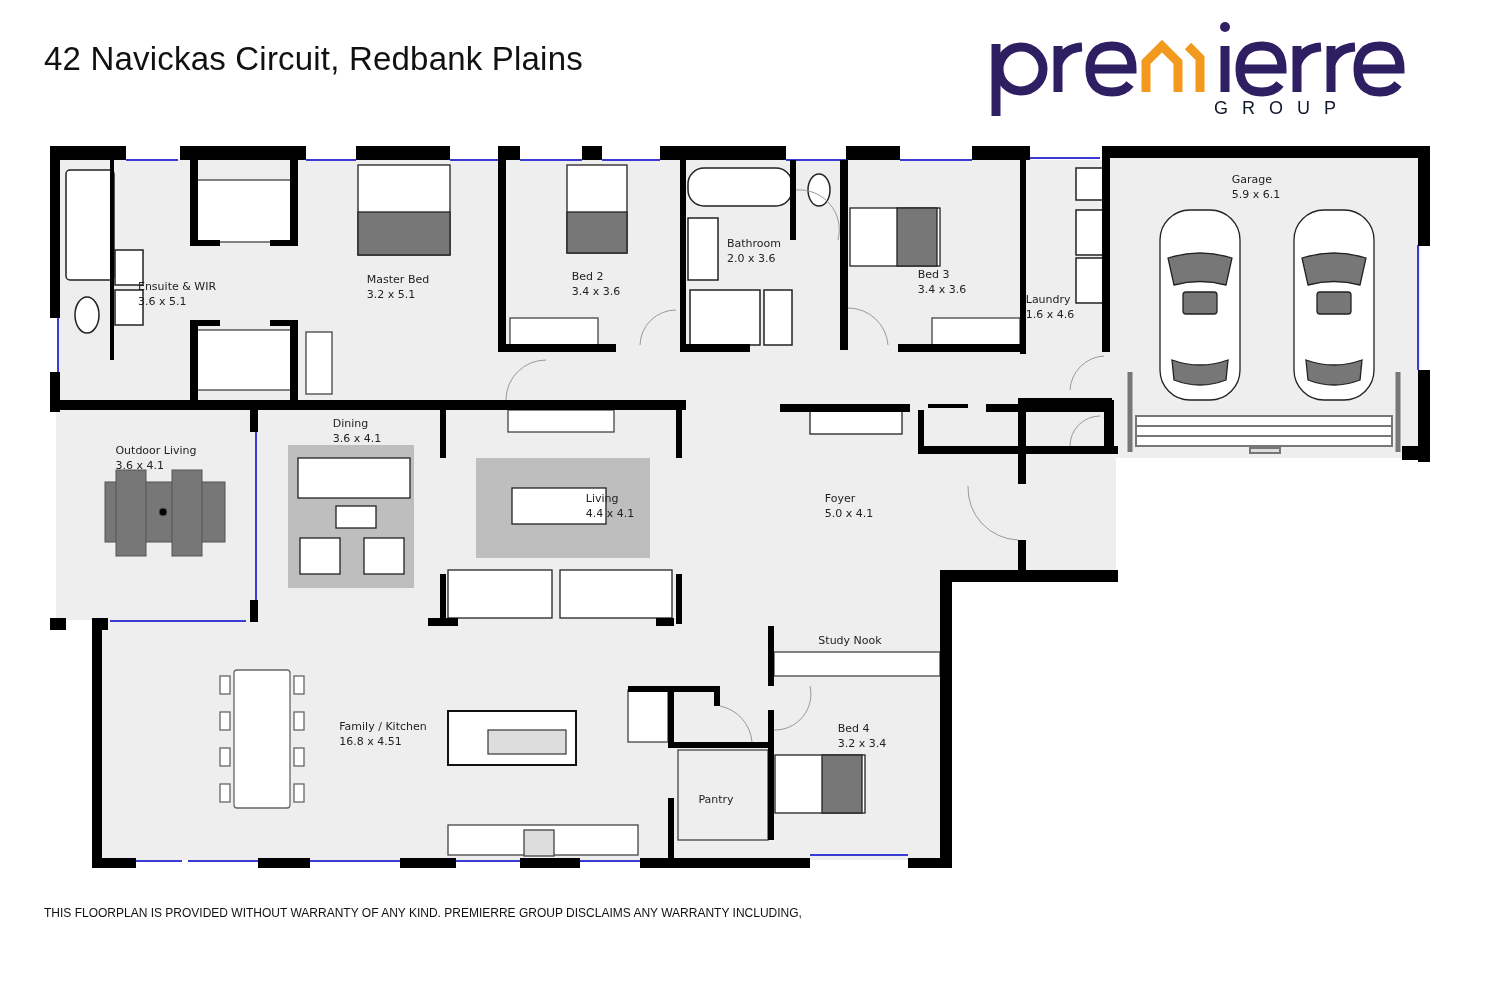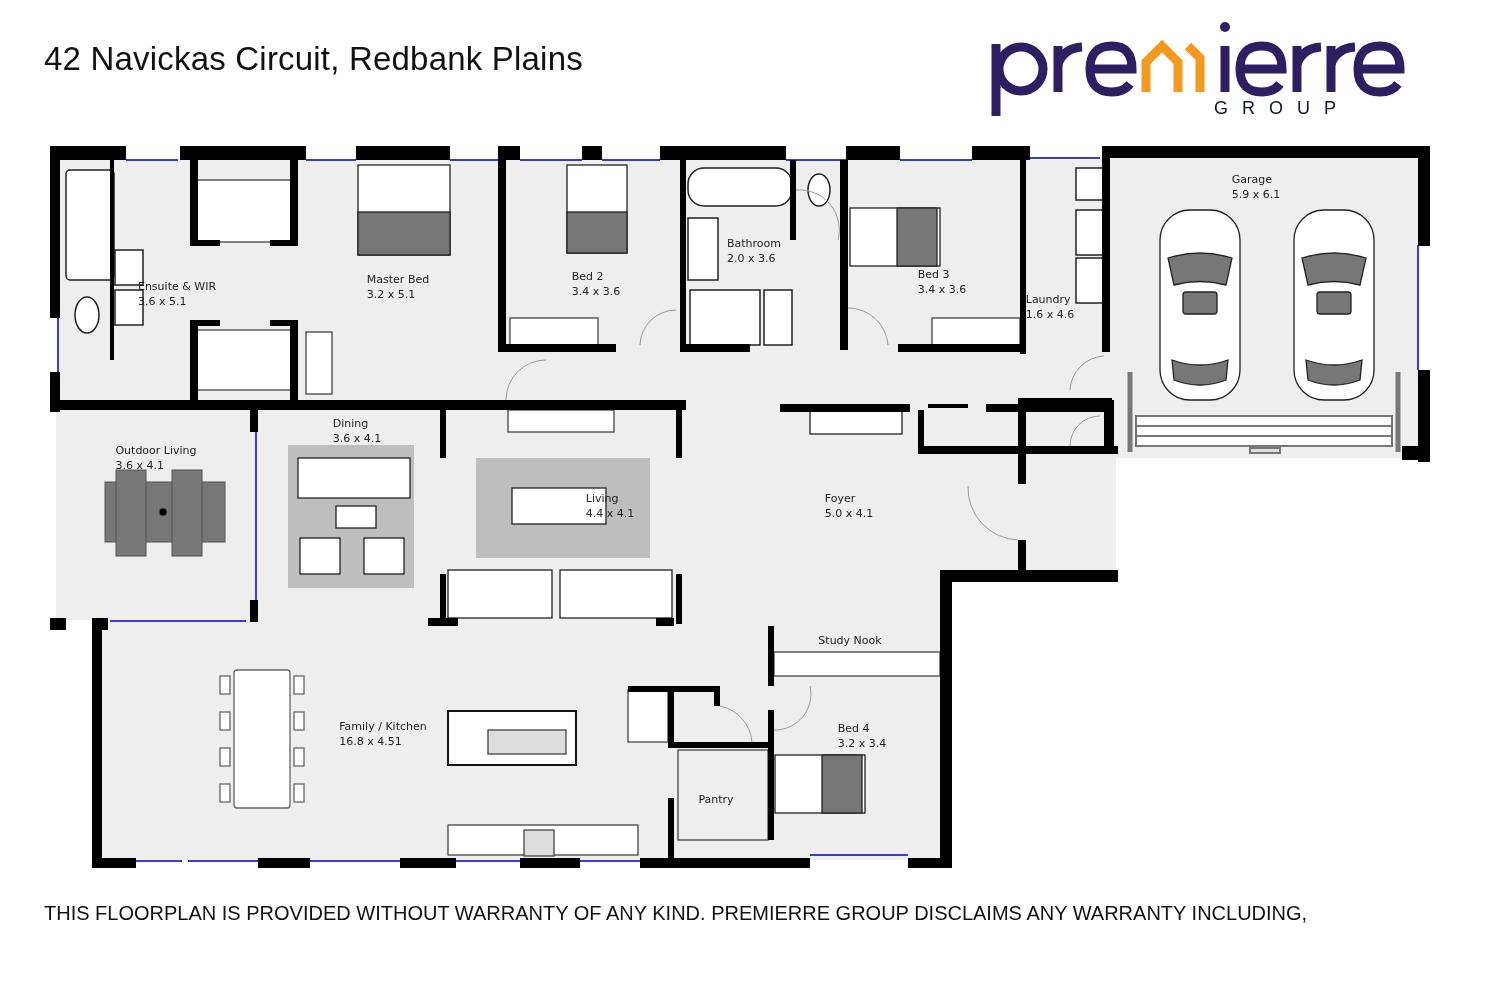--- a/index.html
+++ b/index.html
@@ -2,21 +2,21 @@
 <html><head>
 <meta charset="utf-8">
 <style>
   html,body{margin:0;padding:0;background:#ffffff;}
   body{width:1500px;height:1000px;position:relative;overflow:hidden;font-family:"Liberation Sans",sans-serif;}
   .title{position:absolute;left:44px;top:40px;font-size:33px;color:#111;font-family:"Liberation Sans",sans-serif;letter-spacing:0.2px;}
   .logo{position:absolute;left:988px;top:14px;width:420px;height:110px;}
   .logo-group{position:absolute;left:226px;top:84px;font-size:18px;color:#0f172a;letter-spacing:14px;font-family:"Liberation Sans",sans-serif;}
   .plan{position:absolute;left:0;top:0;width:1500px;height:1000px;}
   .lbl{position:absolute;font-size:11px;color:#222;font-family:"DejaVu Sans",sans-serif;line-height:15px;transform:translateX(-50%);white-space:nowrap;}
-  .disc{position:absolute;left:44px;top:900px;font-size:20px;line-height:26px;color:#111;font-family:"Liberation Sans",sans-serif;}
+  .disc{position:absolute;left:44px;top:900px;font-size:12px;line-height:26px;color:#111;font-family:"Liberation Sans",sans-serif;}
 </style>
 </head>
 <body>
 
 <div class="title">42 Navickas Circuit, Redbank Plains</div>
 
 <div class="logo">
   <svg width="420" height="110" viewBox="0 0 420 110">
 
     <path d="M8 30 V102" stroke="#2e1f63" stroke-width="9" fill="none"></path>

